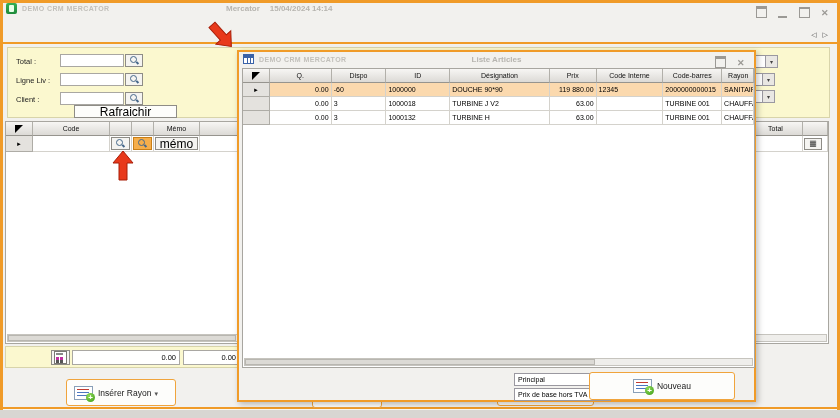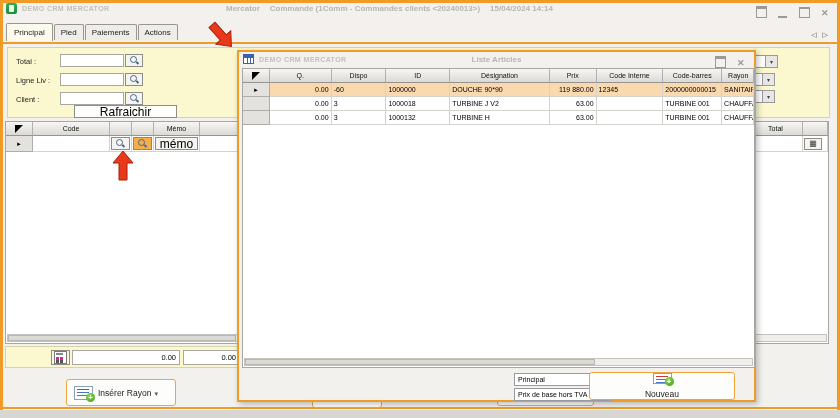--- a/index.html
+++ b/index.html
@@ -75,33 +75,29 @@
 <body>
 
 <div class="win">
 
   <div class="ab" style="left:6px;top:3px;display:flex;align-items:center;gap:5px;">
     <span class="appicon"></span>
     <span class="graytxt">DEMO CRM MERCATOR</span>
   </div>
   <div class="ab" style="left:226px;top:4px;display:flex;gap:10px;">
     <span class="titletxt">Mercator</span>
-    <span class="titletxt">Commande (1Comm - Commandes clients &lt;20240013&gt;)</span>
     <span class="titletxt">15/04/2024 14:14</span>
   </div>
   <div class="ab" style="right:10px;top:4px;">
     <span class="wb wb-restore"></span>
     <span class="wb wb-min"></span>
     <span class="wb wb-max"></span>
     <span class="wb wb-x"></span>
   </div>
 
-  <div class="ab" style="left:6px;top:22px;height:20px;">
-    <span class="tab active">Principal</span><span class="tab">Pied</span><span class="tab">Paiements</span><span class="tab">Actions</span>
-  </div>
   <div class="ab" style="right:12px;top:31px;display:flex;gap:6px;">
     <span class="navgl">◁</span>
     <span class="navgl">▷</span>
   </div>
   <div class="ab" style="left:3px;right:3px;top:42px;height:2px;background:#F09B28;"></div>
 
   <div class="ab ylw" style="left:7px;top:47px;width:823px;height:71px;">
     <span class="ab" style="left:8px;top:9px;font-size:7.5px;color:#222;">Total :</span>
     <input class="ab fld" style="left: 52px; top: 6px; width: 64px; height: 13px;">
     <div class="ab btn" style="left:117px;top:6px;width:18px;height:13px;">
@@ -262,21 +258,21 @@
     </div>
 
     <div class="ab combo" style="left:275px;top:321px;width:97px;height:13px;">
       <span>Principal</span>
       <span class="dd"></span>
     </div>
     <div class="ab combo" style="left:275px;top:336px;width:97px;height:13px;">
       <span>Prix de base hors TVA</span>
       <span class="dd"></span>
     </div>
-    <div class="ab obtn" style="left:350px;top:320px;width:146px;height:28px;justify-content:center;flex-direction:column;">
+    <div class="ab obtn" style="left:350px;top:320px;width:146px;height:28px;justify-content:center;">
       <span class="lsticon"></span>
       <span>Nouveau</span>
     </div>
   </div>
 
   <svg class="ab" style="left:206px;top:24px;z-index:40;transform:rotate(48deg);" width="32" height="24" viewBox="0 0 32 24">
     <polygon points="1,8 18,8 18,2 30,12 18,22 18,16 1,16" fill="#E8391B" stroke="#A81E08" stroke-width="1"></polygon>
   </svg>
   <svg class="ab" style="left:107px;top:153px;z-index:40;transform:rotate(-90deg);" width="32" height="24" viewBox="0 0 32 24">
     <polygon points="1,8 18,8 18,2 30,12 18,22 18,16 1,16" fill="#E8391B" stroke="#A81E08" stroke-width="1"></polygon>

